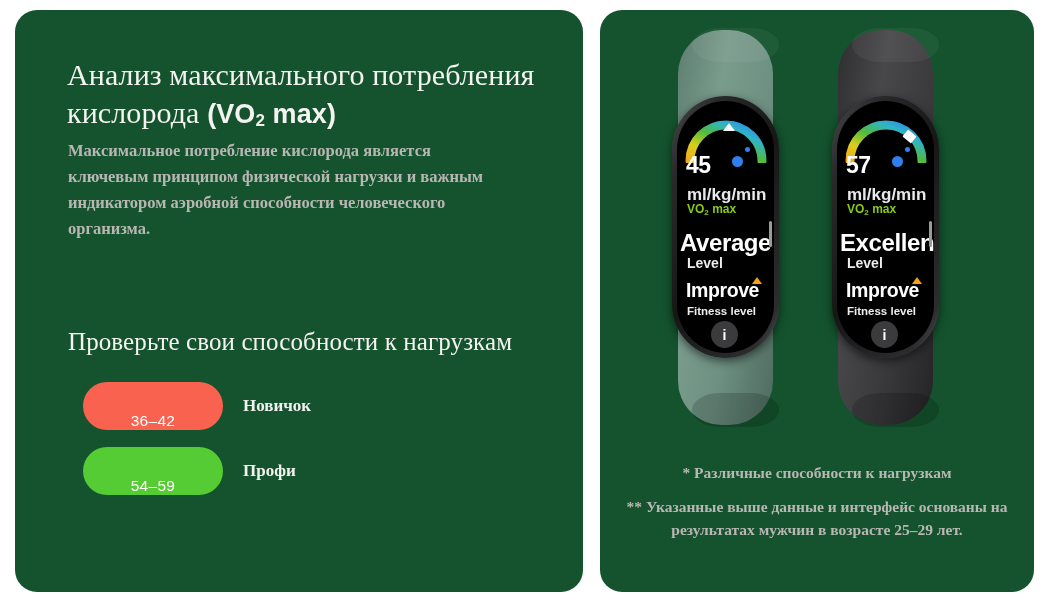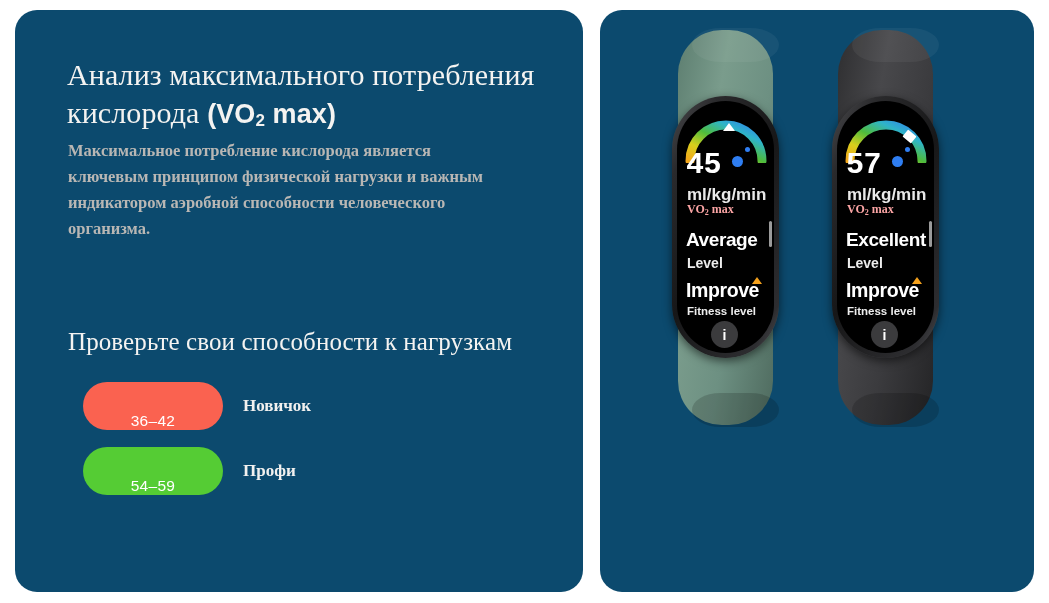--- a/index.html
+++ b/index.html
@@ -17,21 +17,21 @@
   .page {
     position: relative;
     width: 1049px;
     height: 603px;
     background: #ffffff;
   }
 
   
   .panel {
     position: absolute;
-    background: #0c4a6e;
+    background: #14532d;
     border-radius: 22px;
   }
   .panel-left  { left: 15px;  top: 10px; width: 568px; height: 582px; }
   .panel-right { left: 600px; top: 10px; width: 434px; height: 582px; }
 
   
   .headline {
     position: absolute;
     left: 52px;
     top: 46px;
@@ -181,22 +181,22 @@
     width: 88px;
     height: 48px;
   }
   .gauge svg { display: block; }
 
   .metric-value {
     position: absolute;
     left: 9px;
     top: 48px;
     color: #ffffff;
-    font-family: Liberation Mono, monospace;
-    font-size: 30px;
+    font-family: Liberation Sans, sans-serif;
+    font-size: 23px;
     font-weight: 700;
     line-height: 33px;
     letter-spacing: -.5px;
   }
   .dot-big, .dot-small {
     position: absolute;
     border-radius: 50%;
     background: #2f7ef2;
   }
   .dot-big   { left: 55px; top: 55px; width: 11px; height: 11px; }
@@ -208,34 +208,34 @@
     top: 84px;
     color: #e9e9e9;
     font-family: "Liberation Sans", "DejaVu Sans", sans-serif;
     font-size: 17px;
     font-weight: 700;
   }
   .metric-name {
     position: absolute;
     left: 10px;
     top: 101px;
-    color: #fca5a5;
-    font-family: Liberation Serif, serif;
+    color: #84cc16;
+    font-family: Liberation Sans, sans-serif;
     font-size: 12px;
     font-weight: 700;
   }
   .metric-name sub { font-size: 8px; vertical-align: -2px; }
 
   .level-value {
     position: absolute;
-    left: 9px;
+    left: 3px;
     top: 128px;
     color: #ffffff;
     font-family: "Liberation Sans", "DejaVu Sans", sans-serif;
-    font-size: 19px;
+    font-size: 24px;
     font-weight: 700;
     letter-spacing: -.4px;
     white-space: nowrap;
   }
   .level-caption {
     position: absolute;
     left: 10px;
     top: 154px;
     color: #ededed;
     font-family: Liberation Sans, sans-serif;
@@ -449,14 +449,18 @@
 
           <div class="info-btn">
             <span>i</span>
           </div>
         </div>
       </div>
     </div>
 
   </div>
 
+  <div class="footnotes">
+    <div class="footnote-1">* Различные способности к нагрузкам</div>
+    <div class="footnote-2">** Указанные выше данные и интерфейс основаны на результатах мужчин в возрасте 25–29 лет.</div>
+  </div>
 
 </div>
 
 </body></html>

